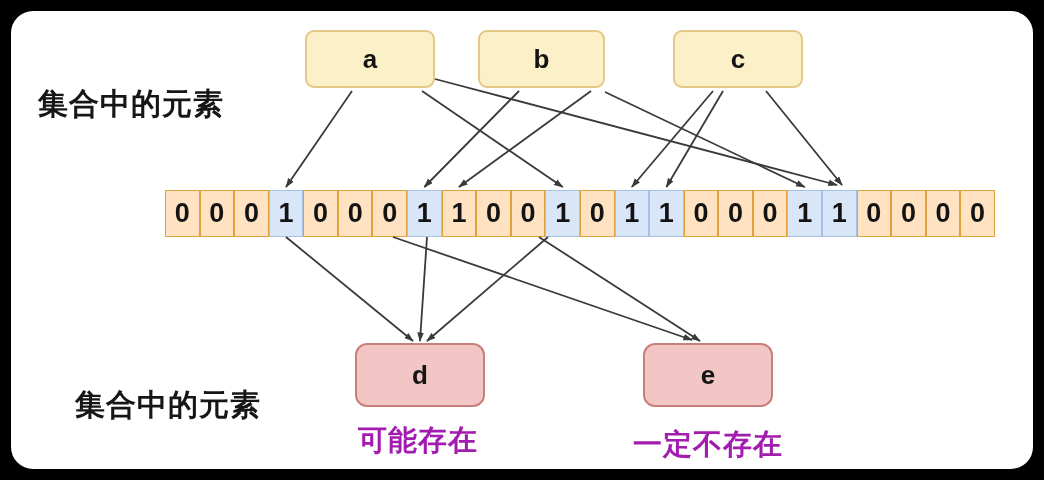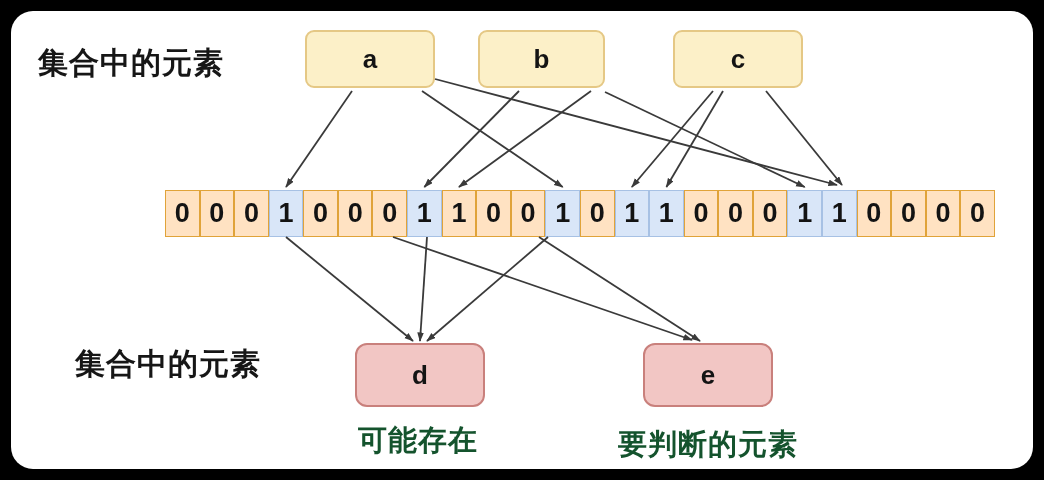--- a/index.html
+++ b/index.html
@@ -6,21 +6,21 @@
   body{
     width:1044px;height:480px;position:relative;overflow:hidden;
     font-family:"Liberation Sans","DejaVu Sans",sans-serif;
   }
   .canvas{
     position:absolute;left:11px;top:11px;width:1022px;height:458px;
     background:#ffffff;border-radius:22px;
   }
   .label{
     position:absolute;color:#161616;font-weight:700;font-size:30px;
-    letter-spacing:1px;white-space:nowrap;
+    letter-spacing:1px;white-space:nowrap;margin-top:41px;
   }
   .elem-box{
     position:absolute;display:flex;align-items:center;justify-content:center;
     border-radius:9px;font-size:26px;font-weight:600;color:#141414;
     box-sizing:border-box;
   }
   .elem-box.set{
     background:#fcf0c8;border:2px solid #e5c885;
   }
   .elem-box.query{
@@ -33,21 +33,21 @@
   .bit-cell{
     flex:0 0 34.58px;box-sizing:border-box;height:47px;
     display:flex;align-items:center;justify-content:center;
     font-size:27px;font-weight:700;color:#131313;
     background:#ffe2c2;border:1.6px solid #e0a339;
   }
   .bit-cell.hl{
     background:#d9e6f8;border-color:#a7c1e4;
   }
   .verdict{
-    position:absolute;color:#14532d;font-weight:700;font-size:29px;
+    position:absolute;color:#a21caf;font-weight:700;font-size:29px;
     letter-spacing:1px;white-space:nowrap;transform:translateX(-50%);
   }
   svg.arrows{position:absolute;left:0;top:0;pointer-events:none;}
 </style>
 </head>
 <body>
 
 <div class="canvas">
 
   <div class="label" style="left:27px;top:32px;">集合中的元素</div>
@@ -86,21 +86,21 @@
       <div class="bit-cell">0</div>
       <div class="bit-cell">0</div>
     </div>
 
   <div class="elem-box query" style="left:344px;top:332px;width:130px;height:64px;">d</div>
 
   <div class="elem-box query" style="left:632px;top:332px;width:130px;height:64px;">e</div>
 
   <div class="verdict" style="left:407px;top:410px;">可能存在</div>
 
-  <div class="verdict" style="left:697px;top:414px;">要判断的元素</div>
+  <div class="verdict" style="left:697px;top:414px;">一定不存在</div>
 
   <svg class="arrows" width="1022" height="458" viewBox="0 0 1022 458">
     <defs>
       <marker id="ah" markerUnits="userSpaceOnUse" markerWidth="11" markerHeight="8" refX="8.6" refY="3.3" orient="auto">
         <path d="M0,0 L9.5,3.3 L0,6.6 Z" fill="#3a3a3a"></path>
       </marker>
     </defs>
     <g id="arrow-group" stroke="#3a3a3a" stroke-width="1.8" fill="none">
         <line x1="341" y1="80" x2="275.03000000000003" y2="176" marker-end="url(#ah)"></line>
         <line x1="411" y1="80" x2="551.67" y2="176" marker-end="url(#ah)"></line>

